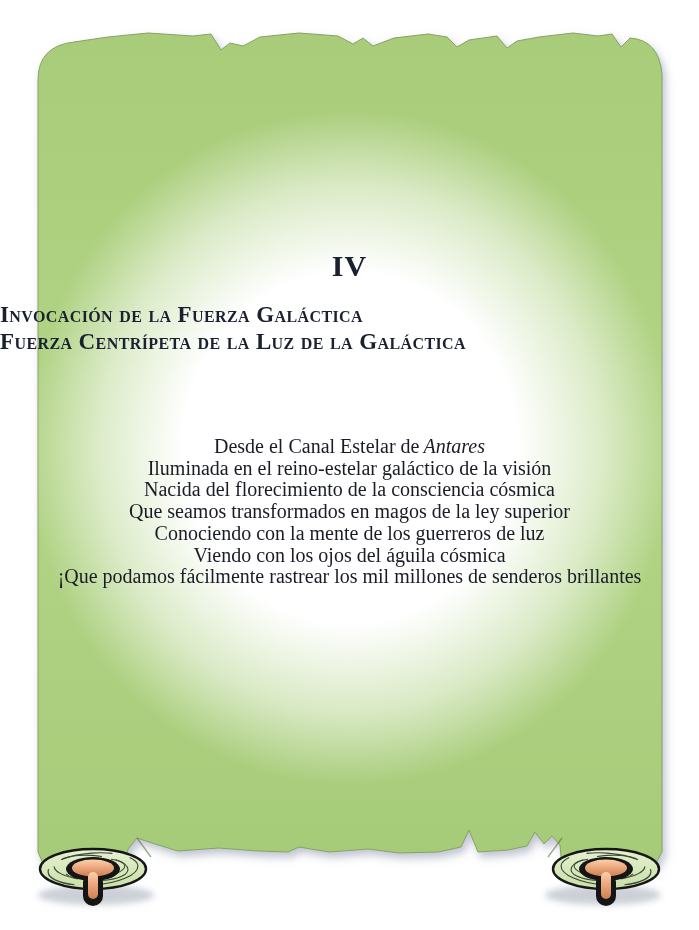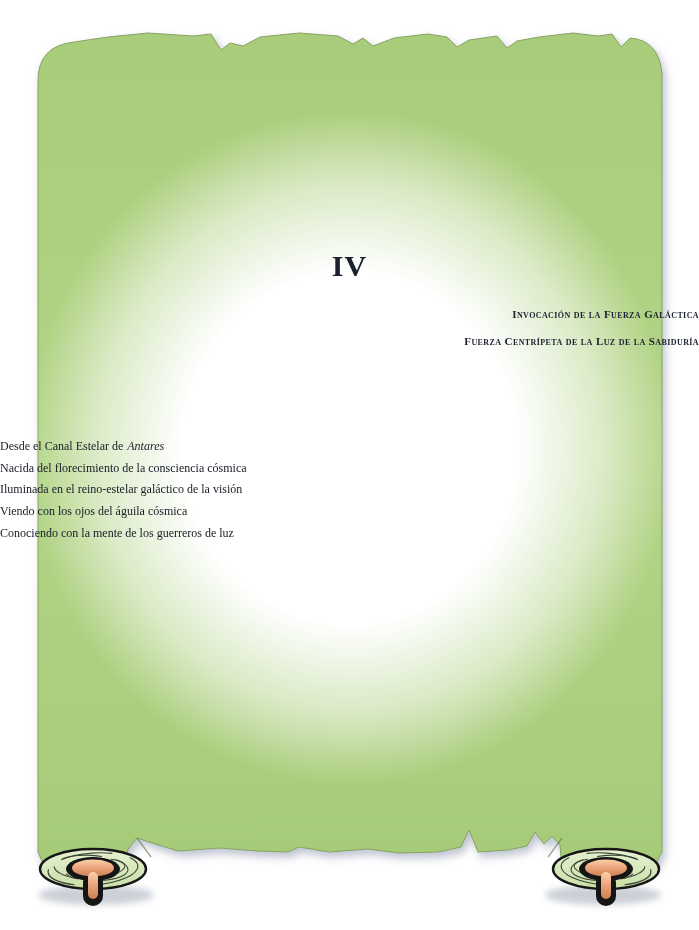--- a/index.html
+++ b/index.html
@@ -15,32 +15,32 @@
   .content{position:absolute;inset:0;}
   .chapter-number{
     position:absolute;top:249px;left:0;right:0;
     text-align:center;
     font-size:30px;font-weight:bold;
     letter-spacing:1px;
     color:#1b2030;
   }
   .chapter-title{
     position:absolute;top:301px;left:0;right:0;
-    text-align:right;
+    text-align:left;
     font-variant:small-caps;
     font-weight:bold;
-    font-size:11px;
+    font-size:23px;
     line-height:27px;
     letter-spacing:0.4px;
     color:#1b2030;
   }
   .invocation{
     position:absolute;top:436px;left:0;right:0;
-    text-align:left;
-    font-size:12px;
+    text-align:center;
+    font-size:20px;
     line-height:21.7px;
     color:#191c26;
   }
   .poem-line em{font-style:italic;margin-left:4px;}
 </style>
 </head>
 <body>
 
 <div class="stage">
 
@@ -112,25 +112,27 @@
     <use href="#rollGroup"></use>
     <use href="#rollGroup" transform="translate(699 0) scale(-1 1)"></use>
   </svg>
 
   <div class="content">
 
     <div class="chapter-number">IV</div>
 
     <div class="chapter-title">
       <div class="title-line">Invocación de la Fuerza Galáctica</div>
-      <div class="title-line">Fuerza Centrípeta de la Luz de la Sabiduría</div>
+      <div class="title-line">Fuerza Centrípeta de la Luz de la Galáctica</div>
     </div>
 
     <div class="invocation">
       <div class="poem-line"><span>Desde el Canal Estelar de</span><em>Antares</em></div>
+      <div class="poem-line">Iluminada en el reino-estelar galáctico de la visión</div>
       <div class="poem-line">Nacida del florecimiento de la consciencia cósmica</div>
-      <div class="poem-line">Iluminada en el reino-estelar galáctico de la visión</div>
+      <div class="poem-line">Que seamos transformados en magos de la ley superior</div>
+      <div class="poem-line">Conociendo con la mente de los guerreros de luz</div>
       <div class="poem-line">Viendo con los ojos del águila cósmica</div>
-      <div class="poem-line">Conociendo con la mente de los guerreros de luz</div>
+      <div class="poem-line">¡Que podamos fácilmente rastrear los mil millones de senderos brillantes</div>
     </div>
 
   </div>
 </div>
 
 </body></html>

